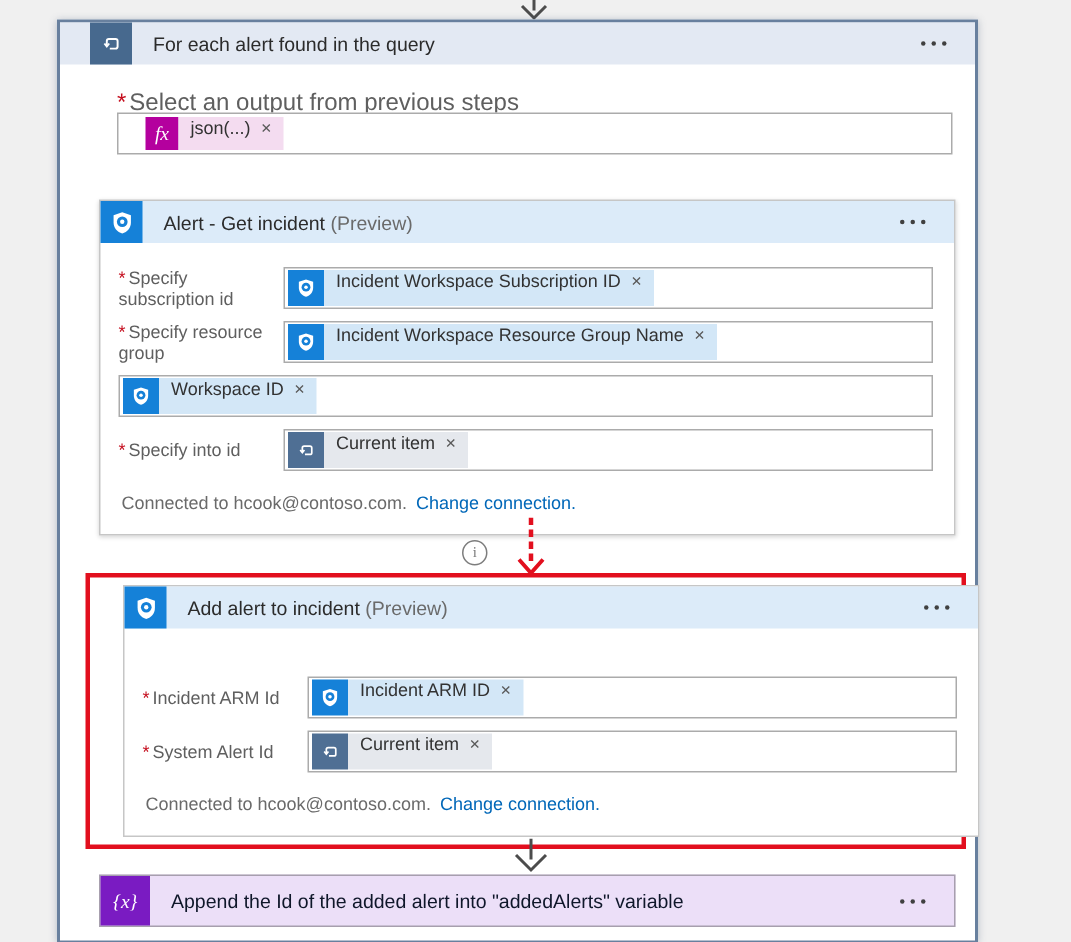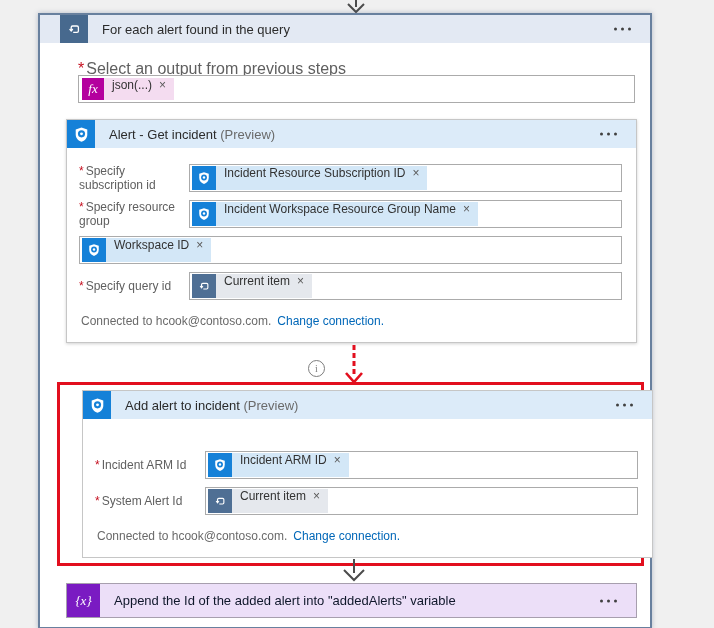--- a/index.html
+++ b/index.html
@@ -26,21 +26,21 @@
   .dots{position:absolute;right:15px;top:50%;transform:translateY(-50%);
         display:flex;gap:4px;cursor:pointer;padding:4px;}
   .dot{width:3px;height:3px;border-radius:50%;background:#404040;}
 
   
   .output-label{position:absolute;left:38px;top:45px;font-size:16px;color:#5f5f5f;}
   .req{color:#c50f1f;margin-right:2px;}
   .output-input{
     position:absolute;left:38px;top:60px;width:557px;height:28px;
     border:1px solid #ababab;background:#fff;display:flex;align-items:center;
-    padding-left:3px;box-sizing:border-box;cursor:text;
+    padding-left:18px;box-sizing:border-box;cursor:text;
   }
   .chip{display:flex;align-items:center;height:22px;cursor:pointer;}
   .fx-box{width:22px;height:22px;background:#b4009e;color:#fff;
           font-family:"Liberation Serif","DejaVu Serif",serif;font-style:italic;
           font-size:13px;display:flex;align-items:center;justify-content:center;}
   .chip-body{height:22px;display:flex;align-items:flex-start;gap:7px;
              padding:0 8px;font-size:12px;color:#323232;}
   .fx-body{background:#f4dcf0;}
   .chip-x{font-size:12px;color:#5a5a5a;cursor:pointer;}
 
@@ -128,21 +128,21 @@
     <div class="output-input">
       <span class="chip">
         <span class="icon-box fx-box">fx</span>
         <span class="chip-body fx-body">
           <span>json(...)</span>
           <span class="chip-x">×</span>
         </span>
       </span>
     </div>
 
-    <div class="card" style="top:104px;">
+    <div class="card" style="top:118px;">
       <div class="card-header">
         <span class="icon-box brand-icon">
           <svg viewBox="0 0 20 20" width="17" height="17">
             <path d="M10 1.8 L16.8 4.1 V9.6 C16.8 14.3 14 17.2 10 18.4 C6 17.2 3.2 14.3 3.2 9.6 V4.1 Z" fill="#fff"></path>
             <circle cx="10" cy="9.2" r="4.2" fill="#1581d8"></circle>
             <circle cx="10" cy="9.2" r="1.7" fill="#fff"></circle>
           </svg>
         </span>
         <span class="card-title">
           <span>Alert - Get incident</span>
@@ -163,21 +163,21 @@
           <div class="field-input">
             <span class="chip chip24">
               <span class="icon-box tok-icon tok-blue-bg">
                 <svg viewBox="0 0 20 20" width="14" height="14">
                   <path d="M10 1.8 L16.8 4.1 V9.6 C16.8 14.3 14 17.2 10 18.4 C6 17.2 3.2 14.3 3.2 9.6 V4.1 Z" fill="#fff"></path>
                   <circle cx="10" cy="9.2" r="4.2" fill="#1581d8"></circle>
                   <circle cx="10" cy="9.2" r="1.7" fill="#fff"></circle>
                 </svg>
               </span>
               <span class="chip-body body-blue">
-                <span>Incident Resource Subscription ID</span>
+                <span>Incident Workspace Subscription ID</span>
                 <span class="chip-x">×</span>
               </span>
             </span>
           </div>
         </div>
 
         <div class="field-row">
           <span class="field-label">
             <span class="req">*</span><span>Specify resource group</span>
           </span>
@@ -211,21 +211,21 @@
               <span class="chip-body body-blue">
                 <span>Workspace ID</span>
                 <span class="chip-x">×</span>
               </span>
             </span>
           </div>
         </div>
 
         <div class="field-row">
           <span class="field-label">
-            <span class="req">*</span><span>Specify query id</span>
+            <span class="req">*</span><span>Specify into id</span>
           </span>
           <div class="field-input">
             <span class="chip chip24">
               <span class="icon-box tok-icon tok-loop-bg">
                 <svg viewBox="0 0 16 16" width="14" height="14">
                   <path d="M5.2 9.2 V6.4 Q5.2 5 6.6 5 H11 Q12.4 5 12.4 6.4 V10 Q12.4 11.4 11 11.4 H7.2" fill="none" stroke="#fff" stroke-width="1.3"></path>
                   <path d="M3.6 8 L5.2 10 L6.8 8" fill="none" stroke="#fff" stroke-width="1.3"></path>
                 </svg>
               </span>
               <span class="chip-body body-gray">

